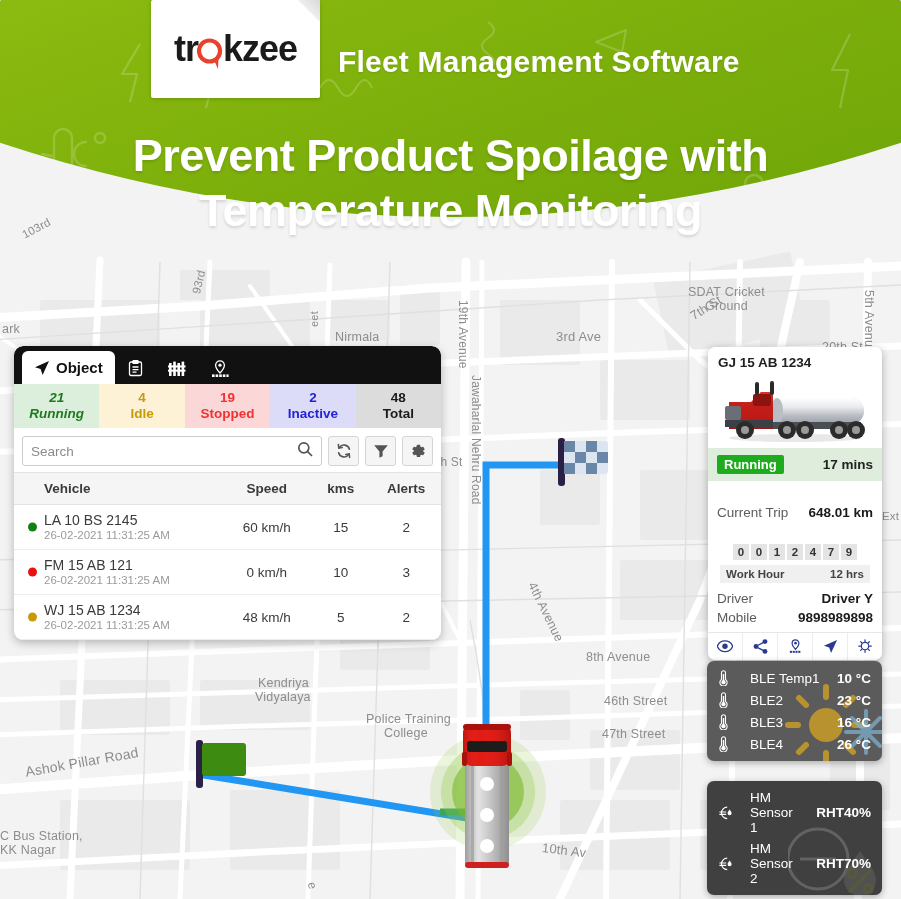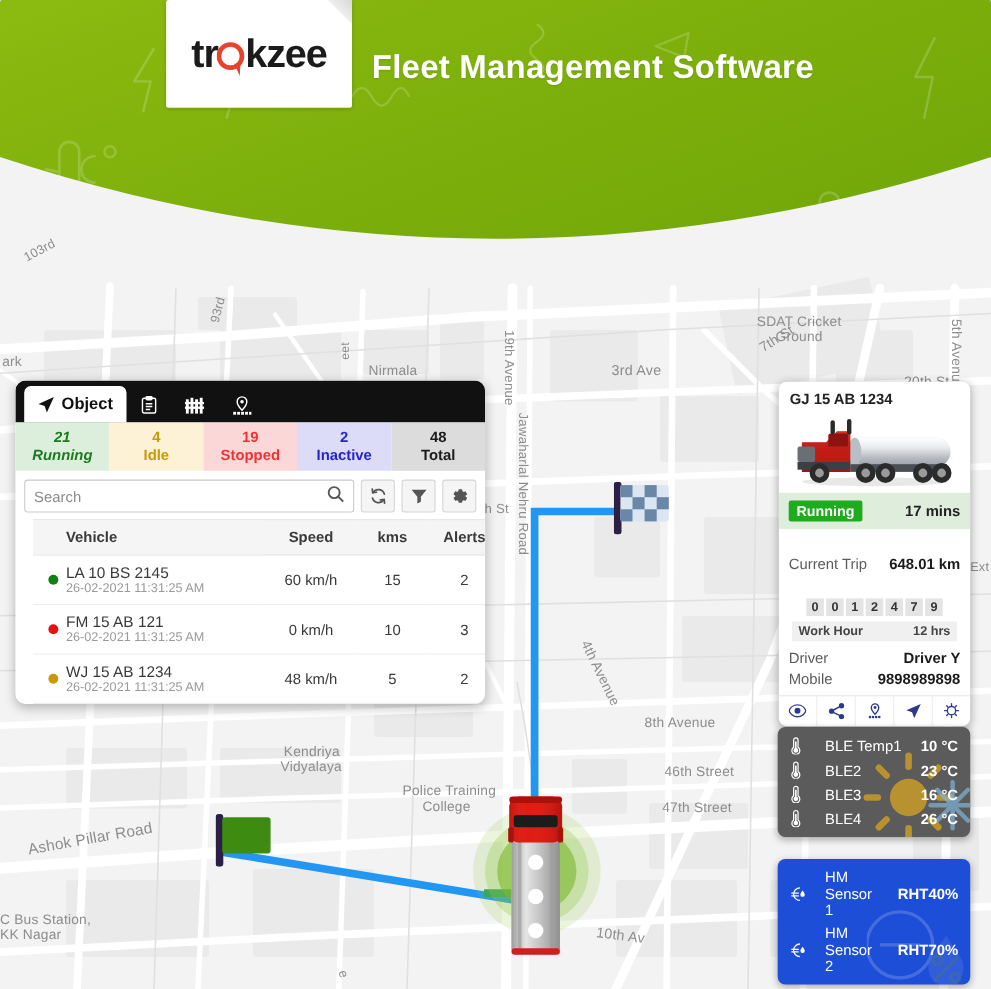--- a/index.html
+++ b/index.html
@@ -108,21 +108,21 @@
   #search-box input {
     flex:1; border:0; outline:0; font-size:13.5px; color:#333;
     font-family:"Liberation Sans", sans-serif; background:transparent;
   }
   #search-box input::placeholder { color:#8b8b8b; }
   .tool-btn {
     width:31px; height:30px; border:1px solid #d5d5d5; background:#f5f5f5;
     border-radius:3px; display:flex; align-items:center; justify-content:center;
   }
 
-  table#veh-table { width:100%; border-collapse:collapse;margin-left:16px; }
+  table#veh-table { width:100%; border-collapse:collapse; }
   table#veh-table thead th {
     background:#f5f5f5; font-size:13.5px; color:#3a3a3a; font-weight:700;
     padding:8px 6px; border-top:1px solid #e3e3e3; border-bottom:1px solid #e3e3e3;
   }
   table#veh-table tbody td {
     padding:7px 6px; border-bottom:1px solid #ededed; font-size:13.5px; color:#3a3a3a;
     vertical-align:middle;
   }
   .c-veh  { width:48%; text-align:left; padding-left:30px !important; position:relative; }
   .c-spd  { width:20%; text-align:center; }
@@ -174,21 +174,21 @@
   .act:last-child { border-right:0; }
 
   
   #ble-panel {
     position:absolute; left:707px; top:661px; width:175px;
     background:#5b5b5b; border-radius:7px; padding:6px 0; z-index:20;
     box-shadow:0 2px 7px rgba(0,0,0,.3); overflow:hidden;
   }
   #hm-panel {
     position:absolute; left:707px; top:781px; width:175px;
-    background:#1d4ed8; border-radius:7px; padding:6px 0; z-index:20;
+    background:#404040; border-radius:7px; padding:6px 0; z-index:20;
     box-shadow:0 2px 7px rgba(0,0,0,.3); overflow:hidden;
   }
   .sensor-row {
     display:flex; align-items:center; padding:3px 11px; position:relative; z-index:2;gap:13px;
   }
   .sensor-ico { width:17px; display:flex; align-items:center; }
   .sensor-lbl { flex:1; color:#fff; font-size:13.5px; padding-left:2px; }
   .sensor-val { color:#fff; font-size:13.5px; font-weight:700; }
   .panel-wm { position:absolute; pointer-events:none; z-index:1; }
 </style>
@@ -416,20 +416,24 @@
   <div id="logo-card">
     <div id="logo-fold"></div>
     <div class="logo-text">
       <span>tr</span><span class="logo-a">
         <svg width="27" height="32" viewBox="0 0 27 32">
           <circle cx="12.5" cy="13" r="10.5" fill="none" stroke="#e8412c" stroke-width="4.2"></circle>
           <path d="M16 20 L21 31 L21.5 20 Z" fill="#e8412c"></path>
         </svg>
       </span><span>kzee</span>
     </div>
+  </div>
+  <div id="headline">
+    <div>Prevent Product Spoilage with</div>
+    <div>Temperature Monitoring</div>
   </div>
 
   <div id="left-panel">
 
     <div id="tabbar">
       <div class="tab active">
         <span class="tab-icon">
           <svg width="16" height="16" viewBox="0 0 16 16">
               <path d="M15 1 L1 7.2 L6.6 9.1 L8.6 15 Z" fill="#111"></path>
             </svg>

